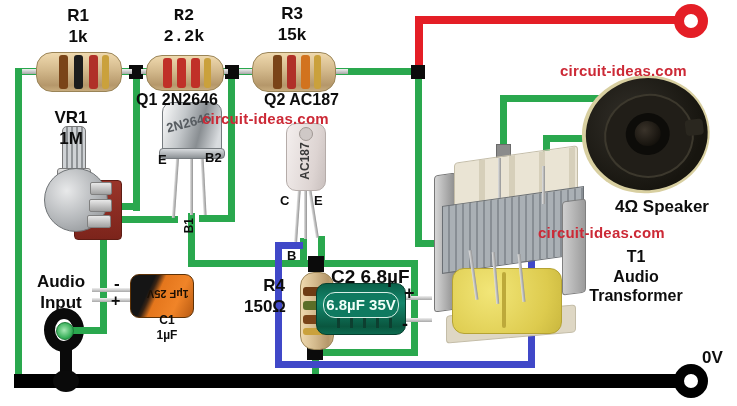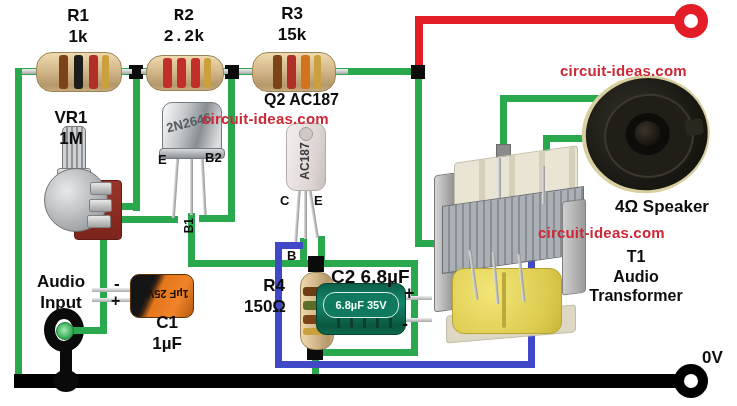--- a/index.html
+++ b/index.html
@@ -140,21 +140,21 @@
   <div class="abs" style="left:130px;top:274px;width:62px;height:42px;border-radius:9px;border:1px solid #5e3206;background:linear-gradient(115deg,#151515 30%,#3a2414 35%,#e4761c 44%,#f08428 72%,#b85a12);">
     <span class="abs" style="left:16px;top:13px;font-size:11px;font-weight:bold;color:#1c1004;transform:rotate(180deg);display:inline-block;">1µF 25V</span>
   </div>
   <span class="lbl" style="left:114px;top:274px;font-size:17px;">-</span>
   <span class="lbl" style="left:111px;top:291px;font-size:16px;">+</span>
 
   <div class="lead" style="left:402px;top:296px;width:30px;height:4px;"></div>
   <div class="lead" style="left:402px;top:318px;width:30px;height:4px;"></div>
   <div class="abs" style="left:316px;top:283px;width:88px;height:50px;border-radius:10px;border:1px solid #06402f;background:linear-gradient(180deg,#0b614a,#14876c 38%,#0a563f 85%,#0d6b50);">
     <div class="abs" style="left:6px;top:8px;width:74px;height:24px;background:#0f7a60;border:1px solid #d9efe6;border-radius:12px;text-align:center;">
-      <span style="font-size:11px;font-weight:bold;color:#f2fff9;line-height:24px;">6.8µF 35V</span>
+      <span style="font-size:15px;font-weight:bold;color:#f2fff9;line-height:24px;">6.8µF 35V</span>
     </div>
     <div class="abs" style="left:10px;top:34px;width:66px;height:10px;background:repeating-linear-gradient(90deg,transparent 0 10px,#0d3f30 10px 13px);"></div>
   </div>
   <span class="lbl" style="left:404px;top:283px;font-size:18px;">+</span>
   <span class="lbl" style="left:402px;top:314px;font-size:18px;">-</span>
 
   <div class="abs" style="left:44px;top:308px;width:60px;height:84px;">
     <div class="abs" style="left:0;top:0;width:40px;height:44px;border-radius:50%;border:11px solid #0a0a0a;box-sizing:border-box;background:#fff;"></div>
     <div class="abs" style="left:16px;top:40px;width:12px;height:32px;background:#0a0a0a;"></div>
     <div class="abs" style="left:9px;top:62px;width:26px;height:22px;background:#0a0a0a;border-radius:50%;"></div>
@@ -198,31 +198,32 @@
     <div>2.2k</div>
   </div>
   <div class="lbl" style="left:248px;top:4px;width:88px;font-size:17px;">
     <div>R3</div>
     <div>15k</div>
   </div>
   <div class="lbl" style="left:38px;top:108px;width:66px;font-size:17px;">
     <div>VR1</div>
     <div>1M</div>
   </div>
+  <span class="lbl" style="left:136px;top:90px;font-size:16px;">Q1 2N2646</span>
   <span class="lbl" style="left:264px;top:90px;font-size:16px;">Q2 AC187</span>
   <span class="lbl" style="left:158px;top:152px;font-size:13px;">E</span>
   <span class="lbl" style="left:205px;top:150px;font-size:13px;">B2</span>
   <span class="lbl" style="left:182px;top:218px;font-size:12px;writing-mode:vertical-rl;transform:rotate(180deg);">B1</span>
   <span class="lbl" style="left:280px;top:193px;font-size:13px;">C</span>
   <span class="lbl" style="left:314px;top:193px;font-size:13px;">E</span>
   <span class="lbl" style="left:287px;top:248px;font-size:13px;">B</span>
   <span class="lbl" style="left:254px;top:276px;width:40px;font-size:17px;">R4</span>
   <span class="lbl" style="left:234px;top:297px;width:62px;font-size:17px;">150Ω</span>
   <span class="lbl" style="left:331px;top:265px;font-size:19px;">C2 6.8µF</span>
-  <div class="lbl" style="left:136px;top:313px;width:62px;font-size:17px;">
+  <div class="lbl" style="left:136px;top:313px;width:62px;font-size:12px;">
     <div>C1</div>
     <div>1µF</div>
   </div>
   <div class="lbl" style="left:30px;top:272px;width:62px;font-size:17px;">
     <div>Audio</div>
     <div>Input</div>
   </div>
   <span class="lbl" style="left:702px;top:348px;font-size:17px;">0V</span>
   <span class="lbl" style="left:602px;top:197px;width:120px;font-size:17px;">4Ω Speaker</span>
   <div class="lbl" style="left:580px;top:247px;width:112px;font-size:16px;">

